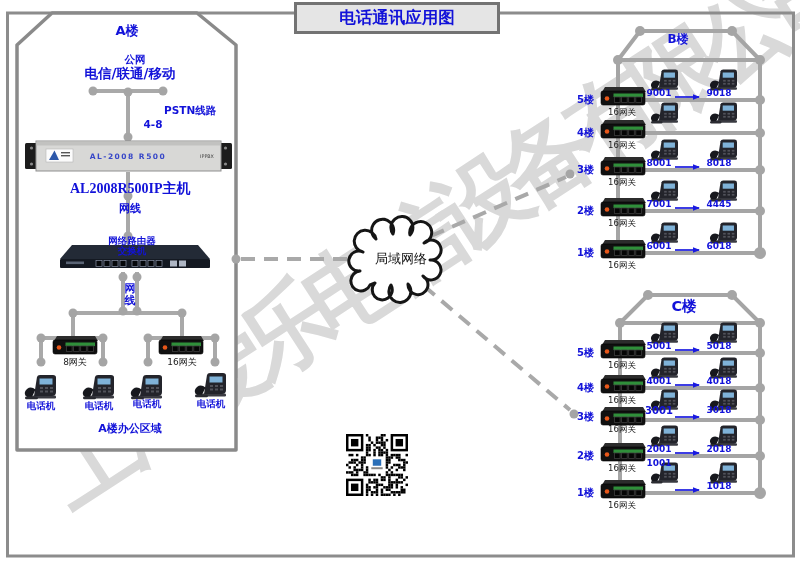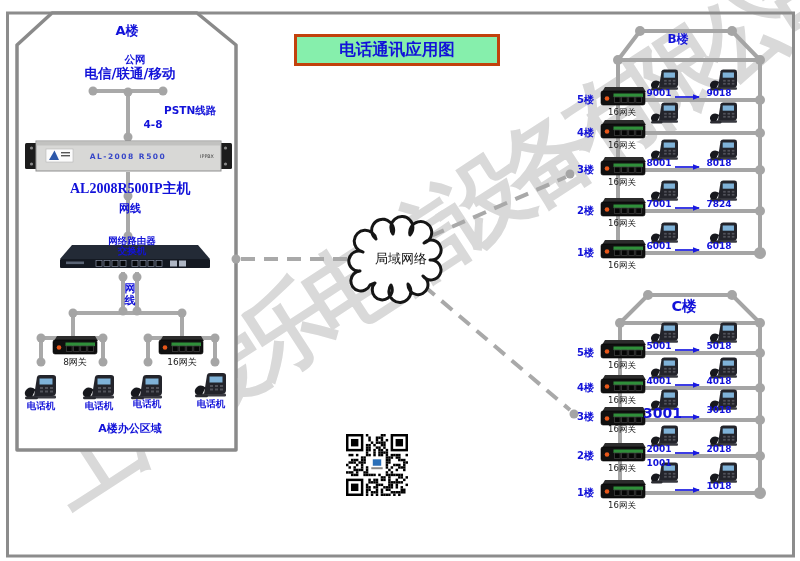--- a/index.html
+++ b/index.html
@@ -7,22 +7,22 @@
           font-family:"DejaVu Sans",sans-serif;}
   #watermark{position:absolute;left:52px;top:436px;z-index:1;white-space:nowrap;
              font-size:92px;font-weight:bold;letter-spacing:-14px;color:#d9d9d9;
              transform:rotate(-33deg);transform-origin:0 50%;line-height:1;user-select:none;}
   #lines{position:absolute;left:0;top:0;z-index:2;}
   .lbl{position:absolute;z-index:3;color:#1212d9;font-weight:bold;text-align:center;
        white-space:nowrap;line-height:1.15;}
   .blk{color:#1a1a1a;font-weight:normal;}
   .right{text-align:right;}
   #title-box{position:absolute;left:294px;top:2px;width:200px;height:26px;z-index:4;
-             background:#86efac;border:3px solid #c2410c;display:flex;align-items:center;
-             justify-content:center;margin-top:32px;}
+             background:#e5e5e5;border:3px solid #737373;display:flex;align-items:center;
+             justify-content:center;}
   #title-box span{color:#1212d9;font-weight:bold;font-size:16.5px;}
   #qr{position:absolute;left:346px;top:434px;width:62px;height:62px;z-index:3;background:#fff;}
 </style>
 </head>
 <body>
 
 <div id="canvas">
 
   <div id="watermark">上海爱乐电信设备有限公司</div>
 
@@ -302,38 +302,38 @@
   <span class="lbl" style="left:702px;top:88px;width:34px;font-size:9px;">9018</span>
   <span class="lbl right" style="left:560px;top:127px;width:34px;font-size:10px;">4楼</span>
   <span class="lbl blk" style="left:598px;top:141px;width:48px;font-size:8.5px;">16网关</span>
   <span class="lbl right" style="left:560px;top:164px;width:34px;font-size:10px;">3楼</span>
   <span class="lbl blk" style="left:598px;top:178px;width:48px;font-size:8.5px;">16网关</span>
   <span class="lbl" style="left:643px;top:158px;width:32px;font-size:9px;">8001</span>
   <span class="lbl" style="left:702px;top:158px;width:34px;font-size:9px;">8018</span>
   <span class="lbl right" style="left:560px;top:205px;width:34px;font-size:10px;">2楼</span>
   <span class="lbl blk" style="left:598px;top:219px;width:48px;font-size:8.5px;">16网关</span>
   <span class="lbl" style="left:643px;top:199px;width:32px;font-size:9px;">7001</span>
-  <span class="lbl" style="left:702px;top:199px;width:34px;font-size:9px;">7824</span>
+  <span class="lbl" style="left:702px;top:199px;width:34px;font-size:9px;">4445</span>
   <span class="lbl right" style="left:560px;top:247px;width:34px;font-size:10px;">1楼</span>
   <span class="lbl blk" style="left:598px;top:261px;width:48px;font-size:8.5px;">16网关</span>
   <span class="lbl" style="left:643px;top:241px;width:32px;font-size:9px;">6001</span>
   <span class="lbl" style="left:702px;top:241px;width:34px;font-size:9px;">6018</span>
 
   <span class="lbl" style="left:656px;top:298px;width:56px;font-size:14.5px;">C楼</span>
   <span class="lbl right" style="left:560px;top:347px;width:34px;font-size:10px;">5楼</span>
   <span class="lbl blk" style="left:598px;top:361px;width:48px;font-size:8.5px;">16网关</span>
   <span class="lbl" style="left:643px;top:341px;width:32px;font-size:9px;">5001</span>
   <span class="lbl" style="left:702px;top:341px;width:34px;font-size:9px;">5018</span>
   <span class="lbl right" style="left:560px;top:382px;width:34px;font-size:10px;">4楼</span>
   <span class="lbl blk" style="left:598px;top:396px;width:48px;font-size:8.5px;">16网关</span>
   <span class="lbl" style="left:643px;top:376px;width:32px;font-size:9px;">4001</span>
   <span class="lbl" style="left:702px;top:376px;width:34px;font-size:9px;">4018</span>
   <span class="lbl right" style="left:560px;top:411px;width:34px;font-size:10px;">3楼</span>
   <span class="lbl blk" style="left:598px;top:425px;width:48px;font-size:8.5px;">16网关</span>
-  <span class="lbl" style="left:643px;top:405px;width:32px;font-size:14px;">3001</span>
+  <span class="lbl" style="left:643px;top:405px;width:32px;font-size:10px;">3001</span>
   <span class="lbl" style="left:702px;top:405px;width:34px;font-size:9px;">3018</span>
   <span class="lbl right" style="left:560px;top:450px;width:34px;font-size:10px;">2楼</span>
   <span class="lbl blk" style="left:598px;top:464px;width:48px;font-size:8.5px;">16网关</span>
   <span class="lbl" style="left:643px;top:444px;width:32px;font-size:9px;">2001</span>
   <span class="lbl" style="left:702px;top:444px;width:34px;font-size:9px;">2018</span>
   <span class="lbl right" style="left:560px;top:487px;width:34px;font-size:10px;">1楼</span>
   <span class="lbl blk" style="left:598px;top:501px;width:48px;font-size:8.5px;">16网关</span>
   <span class="lbl" style="left:643px;top:458px;width:32px;font-size:9px;">1001</span>
   <span class="lbl" style="left:702px;top:481px;width:34px;font-size:9px;">1018</span>
 

